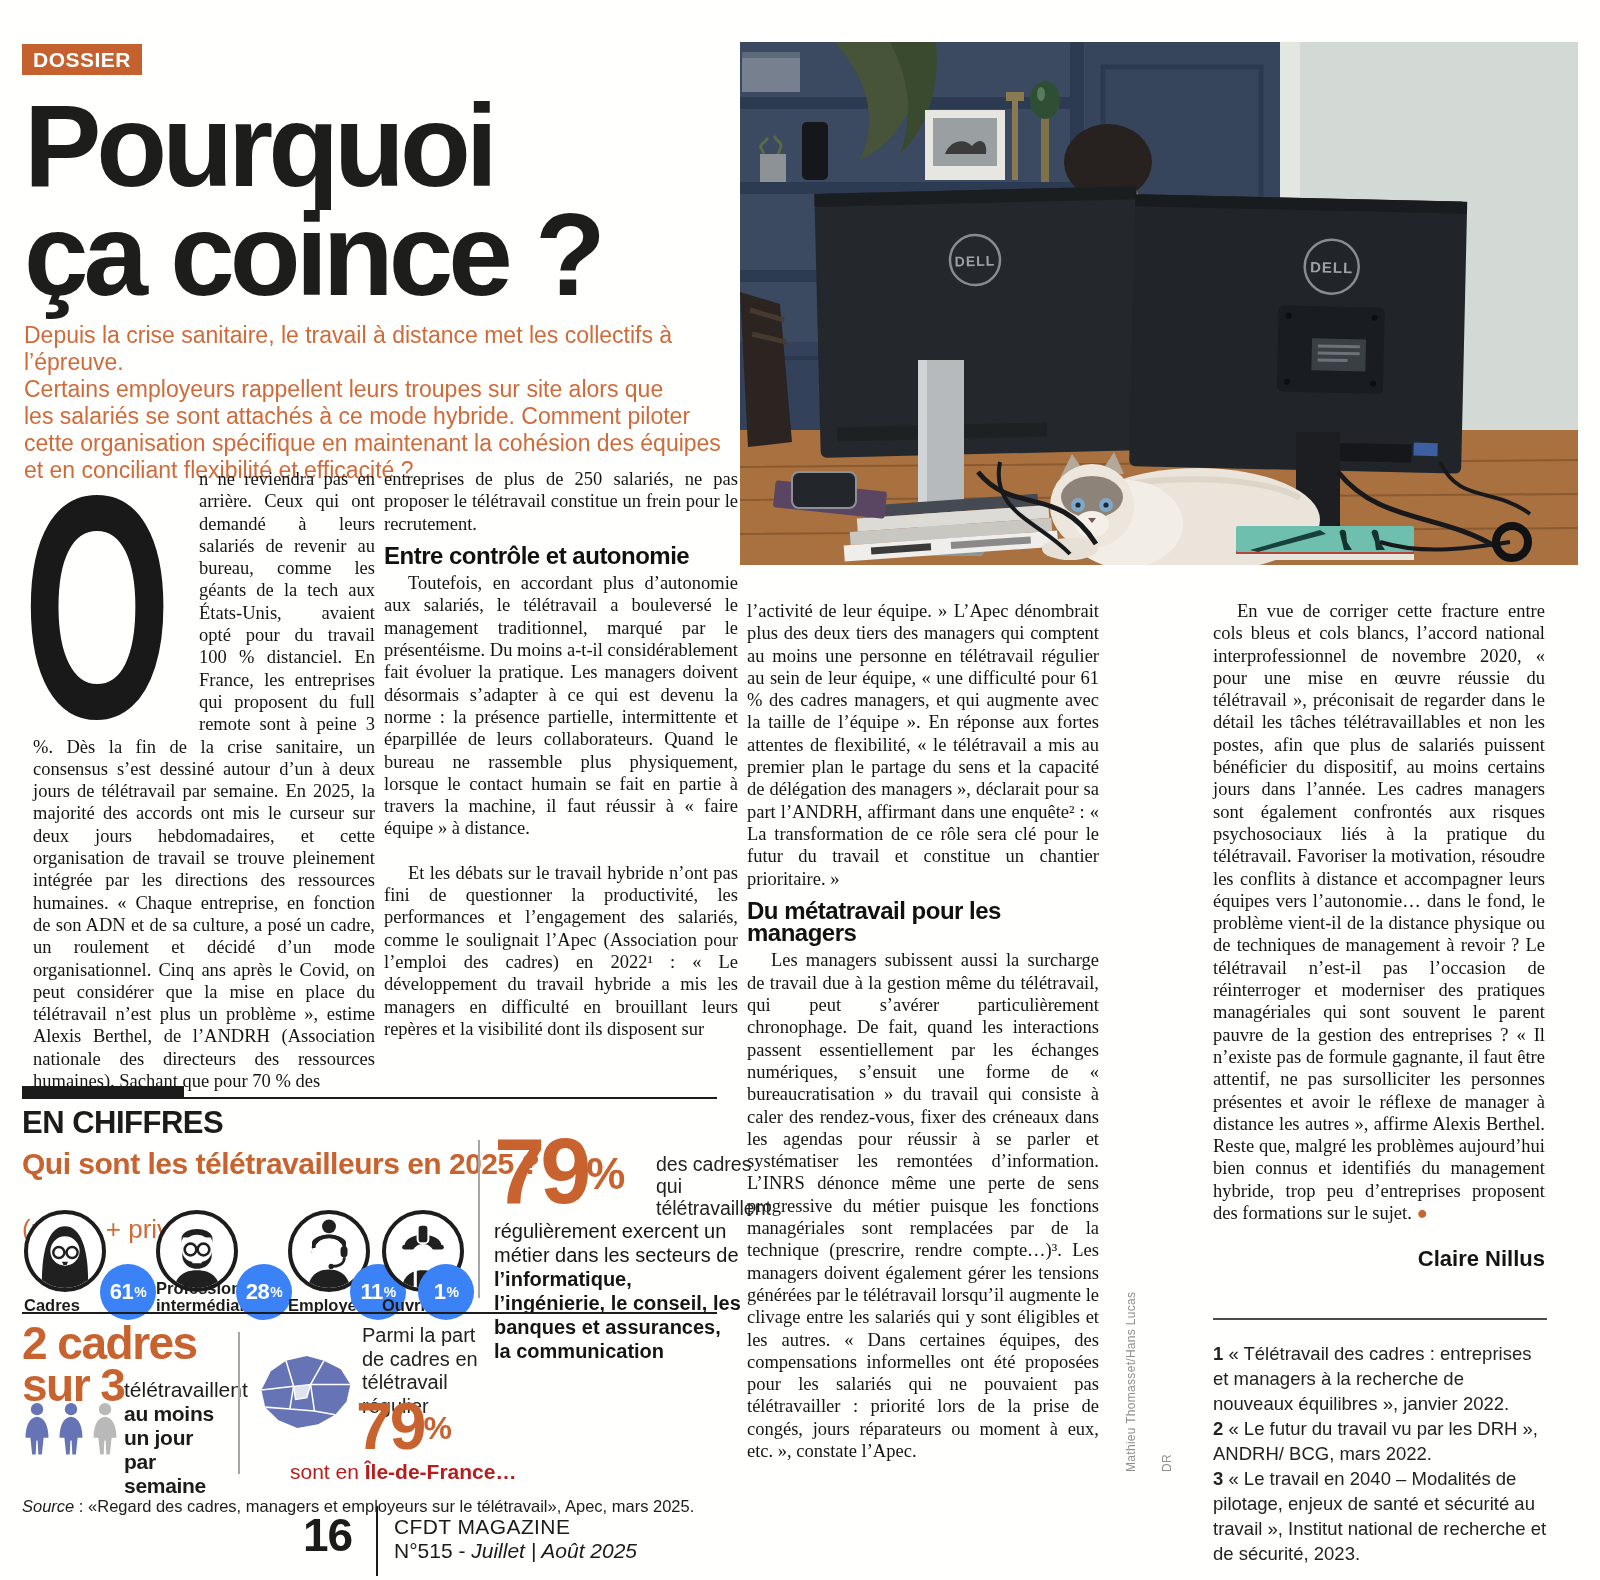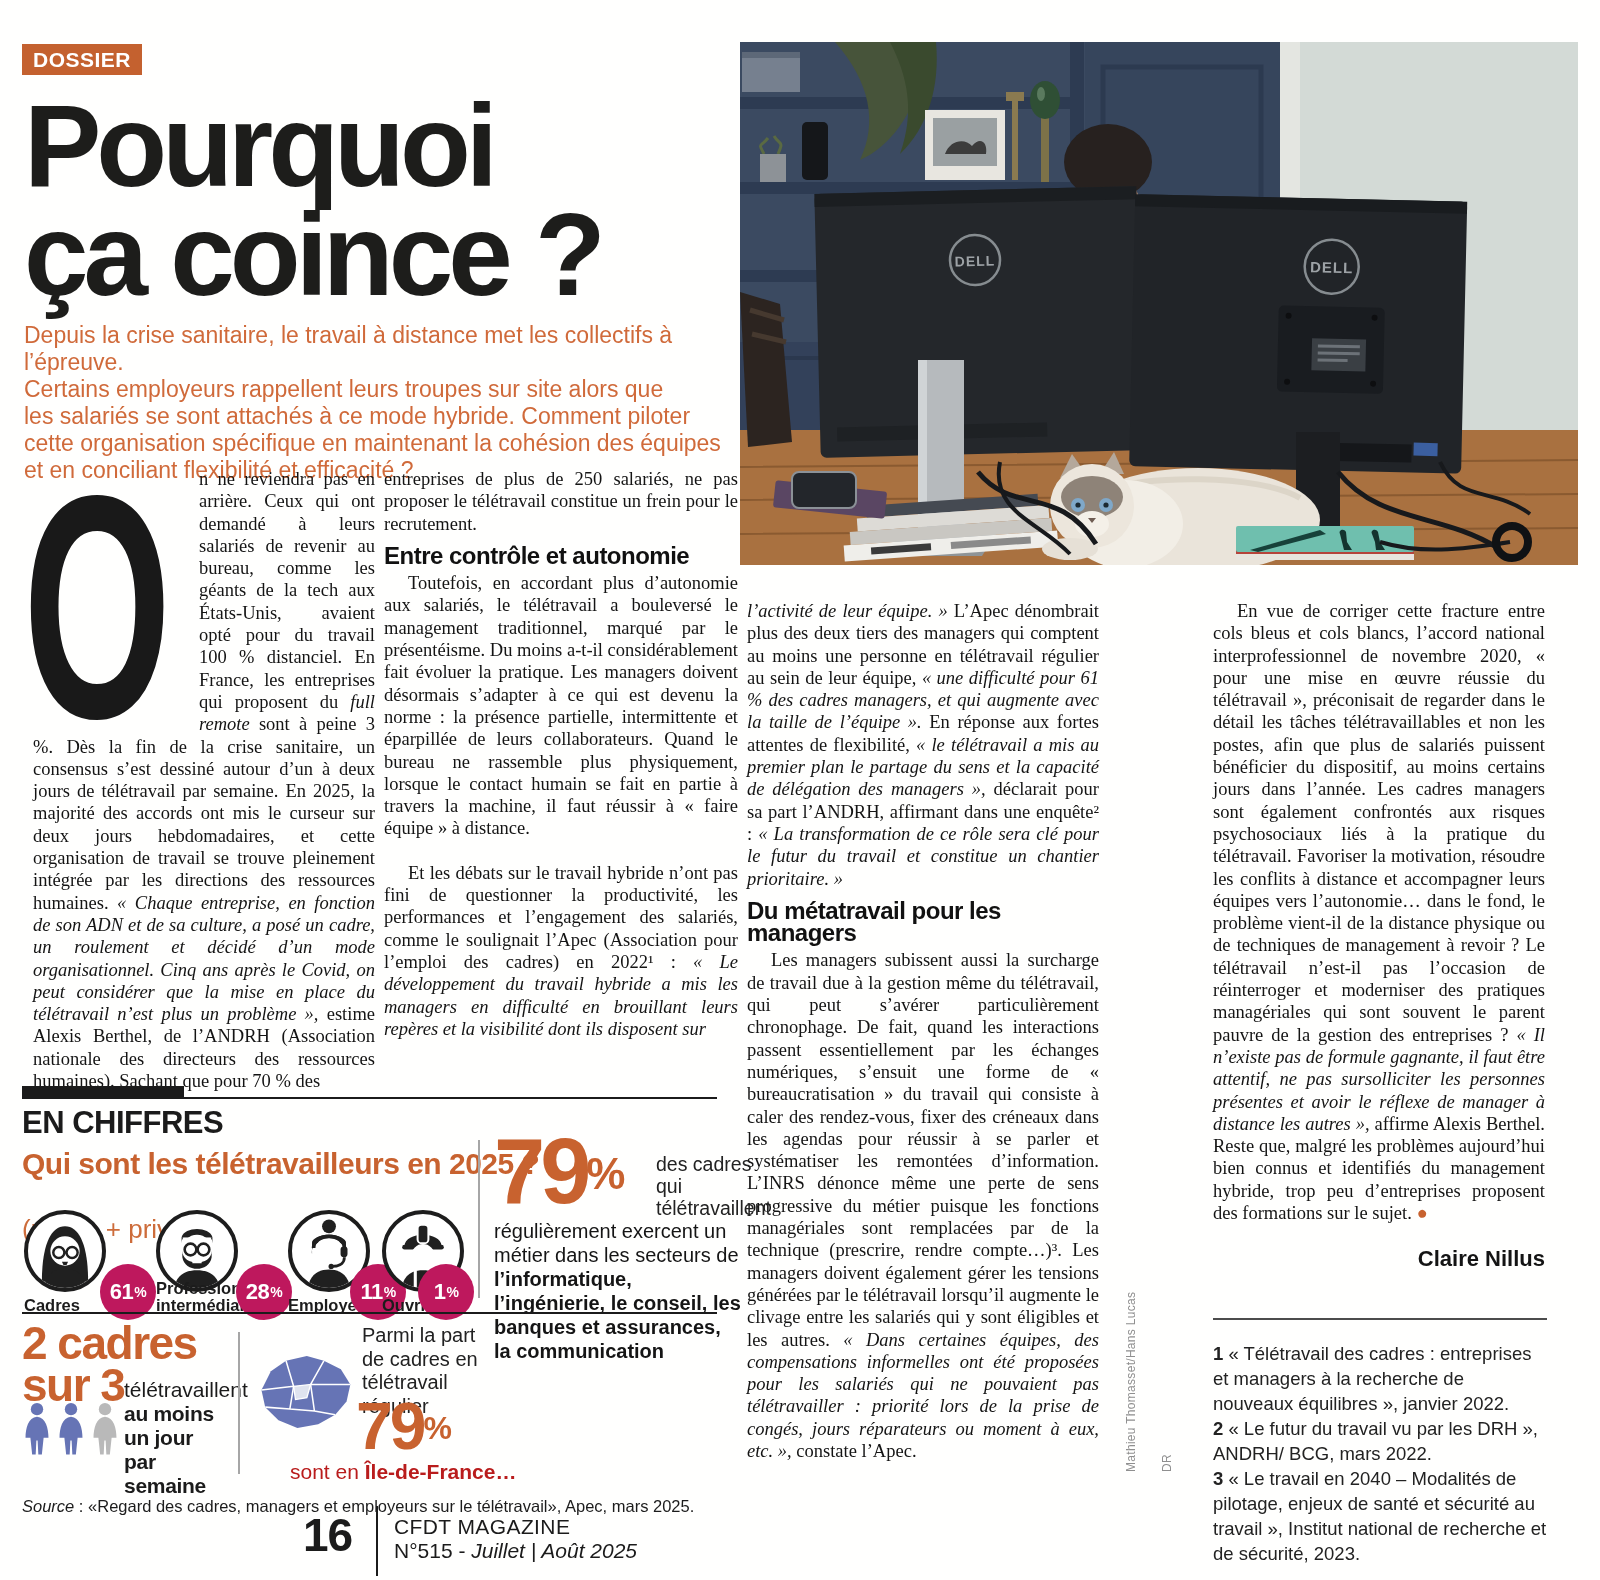--- a/index.html
+++ b/index.html
@@ -17,21 +17,21 @@
   
   .bodycol{position:absolute;font-family:"Liberation Serif","DejaVu Serif",serif;
            font-size:18.5px;line-height:22.3px;color:#141414;text-align:justify;}
   #col1{left:33px;top:468px;width:342px;height:616px;}
   #col2{left:384px;top:468px;width:354px;height:616px;}
   #col3{left:747px;top:600px;width:352px;height:900px;}
   #col4{left:1213px;top:600px;width:332px;height:700px;}
   .bodycol p{margin:0;}
   .bodycol p.indent{text-indent:24px;}
   .bodycol p.sp{margin-top:22px;}
-  .it{font-style:italic;}
+  .it{}
   .accent-dot{color:#c8622f;font-style:normal;}
   .subhead{font-family:"Liberation Sans",sans-serif;font-weight:900;font-size:24px;
            letter-spacing:-.5px;margin:10px 0 5px;text-align:left;color:#111;}
   .dropcap{float:left;width:152px;height:245px;position:relative;margin:4px 14px 0 0;}
   .dropcap span{position:absolute;left:-10px;top:-24px;font-family:"Liberation Sans",sans-serif;
            font-weight:900;font-size:318px;line-height:1;color:#191919;
            transform:scaleX(.60);transform-origin:left top;}
   .author{font-family:"Liberation Sans",sans-serif;font-weight:700;font-size:22px;
           text-align:right;margin-top:24px;}
 
@@ -52,21 +52,21 @@
   .chiffres-rule{position:absolute;left:22px;top:1097px;width:695px;height:2px;background:#1b1b1b;}
   .chiffres-title{position:absolute;left:22px;top:1105px;font-size:31px;font-weight:900;letter-spacing:-.5px;}
   .info-q{position:absolute;left:22px;top:1147px;font-size:30px;font-weight:900;color:#c8622f;letter-spacing:-.5px;}
   .info-sub{position:absolute;left:22px;top:1174px;font-size:26px;color:#cd6c3a;margin-top:40px;}
   .stats-row{position:absolute;left:0;top:1210px;width:480px;height:100px;}
   .sg{position:absolute;top:0;height:100px;}
   .sg-circle{position:absolute;left:0;top:0;width:82px;height:82px;border-radius:50%;
              border:4px solid #1d1d1d;background:#fff;box-sizing:border-box;overflow:hidden;}
   .sg-circle svg{width:100%;height:100%;}
   .sg-badge{position:absolute;bottom:-10px;width:56px;height:56px;border-radius:50%;
-            background:#be185d;color:#fff;font-weight:900;display:flex;align-items:center;
+            background:#3b82f6;color:#fff;font-weight:900;display:flex;align-items:center;
             justify-content:center;font-size:22px;letter-spacing:-.5px;}
   .sg-badge .u{font-size:14px;font-weight:900;margin-left:1px;}
   .sg-label{position:absolute;left:0;bottom:-4px;font-size:16.5px;font-weight:700;
             line-height:1.02;color:#1c1c1c;}
   .vline{position:absolute;width:2px;background:#a6a6a6;}
   #vline1{left:478px;top:1140px;height:158px;}
   #vline2{left:238px;top:1332px;height:142px;}
   .stat79{position:absolute;left:494px;top:1128px;width:248px;}
   .s79-num{font-weight:900;font-size:92px;color:#c8622f;letter-spacing:-5px;line-height:86px;}
   .s79-num .u{font-size:44px;letter-spacing:-1px;vertical-align:14px;}

